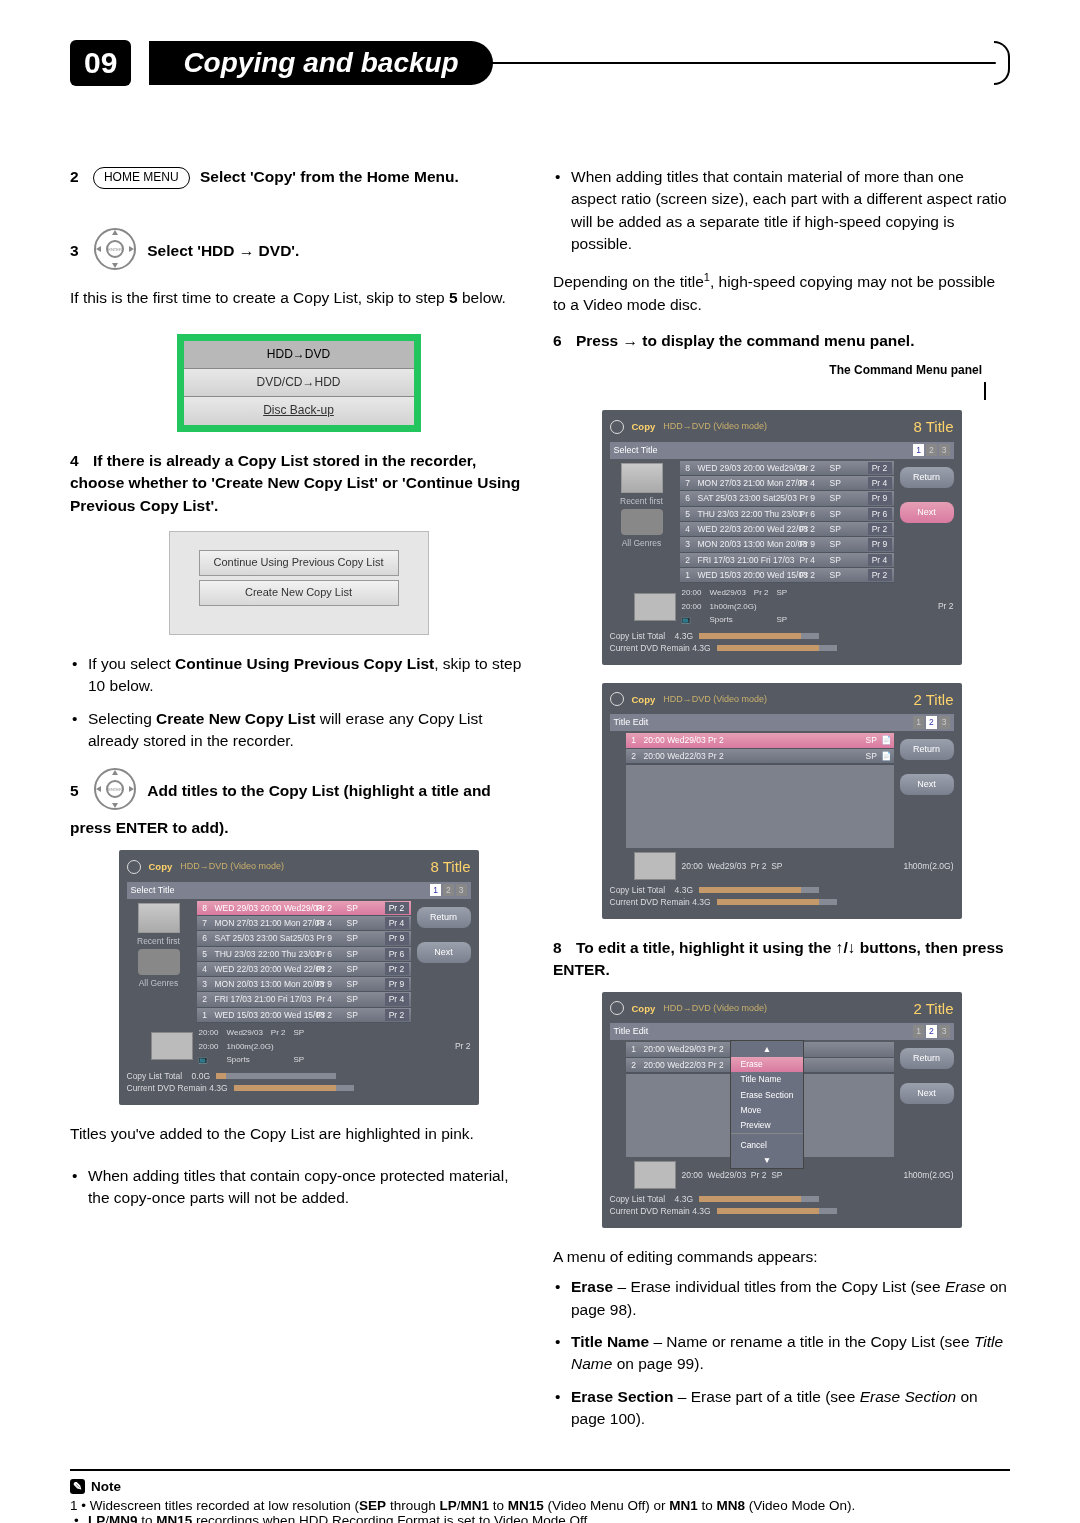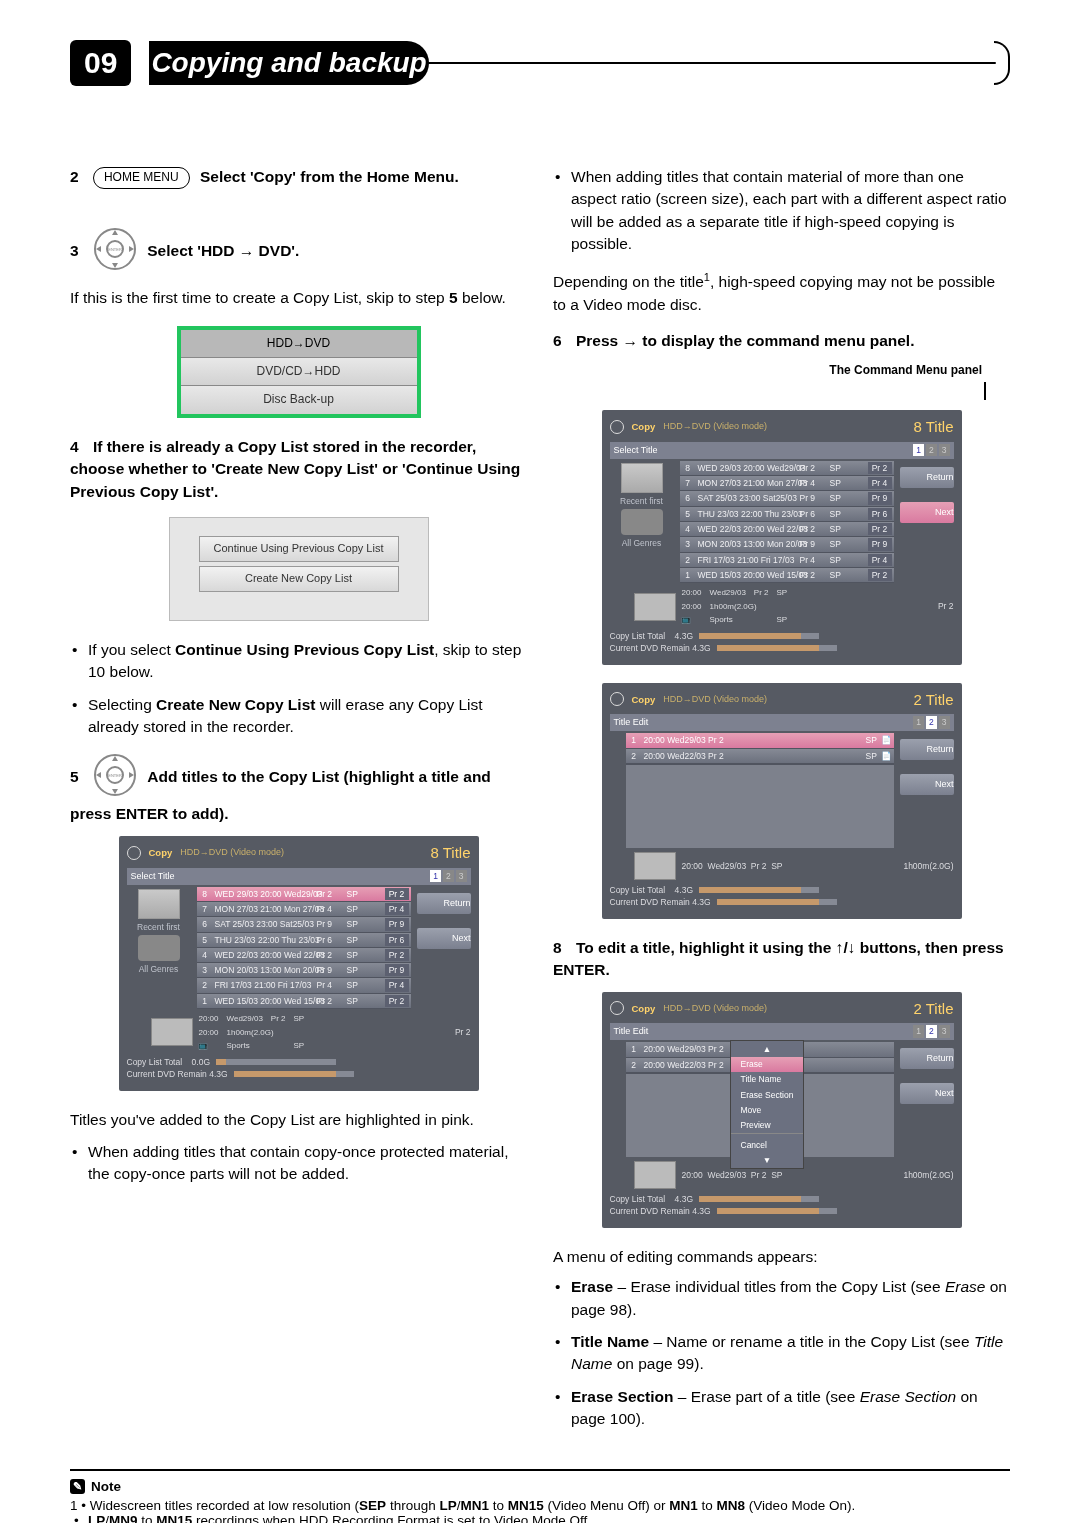--- a/index.html
+++ b/index.html
@@ -1,32 +1,32 @@
 <!DOCTYPE html>
 <html><head>
 <meta charset="utf-8">
 <style>
   * { margin: 0; padding: 0; box-sizing: border-box; }
   body { font-family: Arial, Helvetica, sans-serif; background: #fff; width: 1080px; margin: 0 auto; color: #000; }
   .page { padding: 40px 70px 20px 70px; position: relative; }
   .chapter-header { display: flex; align-items: center; margin-bottom: 80px; }
   .chapter-badge { background: #000; color: #fff; font-size: 30px; font-weight: bold; padding: 6px 14px; border-radius: 6px; margin-right: 18px; }
-  .chapter-title { background: #000; color: #fff; font-size: 28px; font-style: italic; font-weight: bold; padding: 6px 2px; border-radius: 0 22px 22px 0; flex: 0 0 auto; }
+  .chapter-title { background: #000; color: #fff; font-size: 28px; font-style: italic; font-weight: bold; padding: 6px 34px; border-radius: 0 22px 22px 0; flex: 0 0 auto; }
   .chapter-line { flex: 1; border-top: 2px solid #000; height: 0; margin-left: -2px; border-radius: 0 22px 22px 0;}
   .chapter-end { width: 16px; height: 44px; border: 2px solid #000; border-left: none; border-radius: 0 22px 22px 0; margin-left: -2px;}
   .columns { display: flex; gap: 26px; }
   .col { flex: 1; font-size: 15.5px; line-height: 1.45; }
   .step { margin-bottom: 10px; }
   .stepnum { font-weight: bold; margin-right: 10px; }
   .homemenu-btn { display: inline-block; border: 1.5px solid #000; border-radius: 12px; padding: 1px 10px; font-size: 12px; vertical-align: middle; margin-right: 6px;}
   .enter-pad { display: inline-block; vertical-align: middle; margin-right: 6px; }
   .bold { font-weight: bold; }
-  .menu-box { width: 244px; margin: 16px auto 18px auto; border: 4px solid #22c55e; }
+  .menu-box { width: 244px; margin: 24px auto 18px auto; border: 7px solid #22c55e; }
   .menu-row { background: linear-gradient(#e8e8e8,#d2d2d2); border-bottom: 1px solid #888; text-align: center; font-size: 12px; padding: 5px 0; color: #333; }
-  .menu-row:last-child { border-bottom: none; }
+  .menu-row:last-child { border-bottom: none; text-decoration: underline; }
   .menu-row.sel { background: #b8b8b8; color: #000; }
   .dialog-box { width: 260px; margin: 14px auto 18px auto; background: #e6e6e6; padding: 14px 10px 24px 10px; text-align: center; border: 1px solid #bbb;}
   .dialog-btn { background: linear-gradient(#f2f2f2,#d8d8d8); border: 1px solid #999; padding: 4px 12px; margin: 4px auto; font-size: 11px; width: 200px; color: #333; }
   ul.bullets { list-style: none; padding-left: 18px; margin: 8px 0 14px 0; }
   ul.bullets li { position: relative; margin-bottom: 10px; }
   ul.bullets li::before { content: "•"; position: absolute; left: -16px; top: 0; }
   .osd { width: 360px; margin: 10px auto 18px auto; background: #565a63; color: #fff; font-size: 9.5px; border-radius: 2px; padding: 6px 8px 10px 8px; }
   .osd .osd-top { display: flex; align-items: center; gap: 8px; margin-bottom: 4px; }
   .osd .osd-top .disc { width: 14px; height: 14px; border: 1.5px solid #ddd; border-radius: 50%; display: inline-block;}
   .osd .osd-top .lbl { color: #ffd36b; font-weight: bold; }
@@ -42,21 +42,21 @@
   .osd-mid { flex: 1; }
   .osd-row { display: flex; background: linear-gradient(#868a95,#6b707d); border-bottom: 1px solid #50545f; padding: 1px 2px; font-size: 8.5px; gap: 4px; color: #efeff2;}
   .osd-row.hl { background: linear-gradient(#e69fb5,#d97aa0); color:#fff; }
   .osd-row span { white-space: nowrap; }
   .osd-row .c1 { width: 12px; text-align:center;}
   .osd-row .c2 { width: 98px;}
   .osd-row .c4 { width: 26px;}
   .osd-row .c5 { width: 20px;}
   .osd-row .c6 { width: 24px; background:#5c6070; text-align:center; margin-left:auto;}
   .osd-side { width: 54px; display:flex; flex-direction:column; gap:14px; padding-top: 6px;}
-  .osd-side .sb { background: linear-gradient(#9ba0ad,#7b808f); text-align:right; padding: 4px 0; color:#fff; font-size:9px; border-radius:2px;}
+  .osd-side .sb { background: linear-gradient(#9ba0ad,#7b808f); text-align:center; padding: 4px 0; color:#fff; font-size:9px; border-radius:8px;}
   .osd-side .sb.hl { background: linear-gradient(#e69fb5,#d97aa0);}
   .osd .prev { display:flex; gap:6px; align-items:center; margin-top:4px; font-size:8.5px; color:#dcdde1;padding-left:24px;}
   .osd .prev .pthumb { width: 42px; height: 28px; background:#bbb; border:1px solid #888;}
   .osd .totals { font-size: 8.5px; color:#dcdce0; margin-top:4px;}
   .osd .totals .bar { display:inline-block; width:120px; height:6px; background: linear-gradient(90deg,#c6996b 0%, #c6996b 8%, #868a95 8%); vertical-align:middle; margin-left:6px;}
   .osd .totals .bar.rem { background: linear-gradient(90deg,#c6996b 0%, #c6996b 85%, #868a95 85%);}
   .osd-mid.small .osd-row { font-size:8.5px; }
   .osd .titleedit-list { min-height: 84px; background:#7d818c; border-top:1px solid #50545f;}
   .ctx-menu { position: relative; }
   .ctx-box { position:absolute; background:#6b7080; left: 120px; top: -2px; font-size:8.5px; color:#fff; border:1px solid #444;}
@@ -261,21 +261,21 @@
               <span>SP</span>
           </div>
           <span style="margin-left:auto;">Pr 2</span>
         </div>
         <div class="totals">
           <div class="totals-row"><span>Copy List Total</span>&nbsp;&nbsp;&nbsp;&nbsp;<span>0.0G</span><span class="bar"></span></div>
           <div class="totals-row"><span>Current DVD Remain</span>&nbsp;<span>4.3G</span><span class="bar rem"></span></div>
         </div>
       </div>
 
-      <p style="margin-bottom:10px;">Titles you've added to the Copy List are highlighted in pink.</p>
+      <p style="margin-bottom:20px;">Titles you've added to the Copy List are highlighted in pink.</p>
       <ul class="bullets">
         <li>When adding titles that contain copy-once protected material, the copy-once parts will not be added.</li>
       </ul>
     </div>
 
     <div class="col">
       <ul class="bullets" style="margin-top:0;">
         <li>When adding titles that contain material of more than one aspect ratio (screen size), each part with a different aspect ratio will be added as a separate title if high-speed copying is possible.</li>
       </ul>
       <p style="margin-bottom:14px;">

